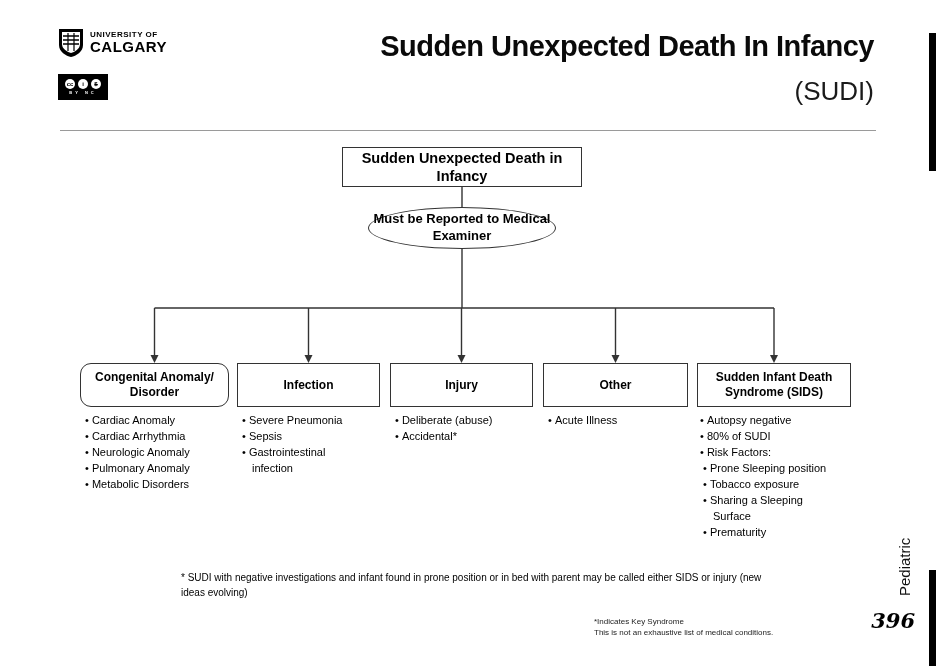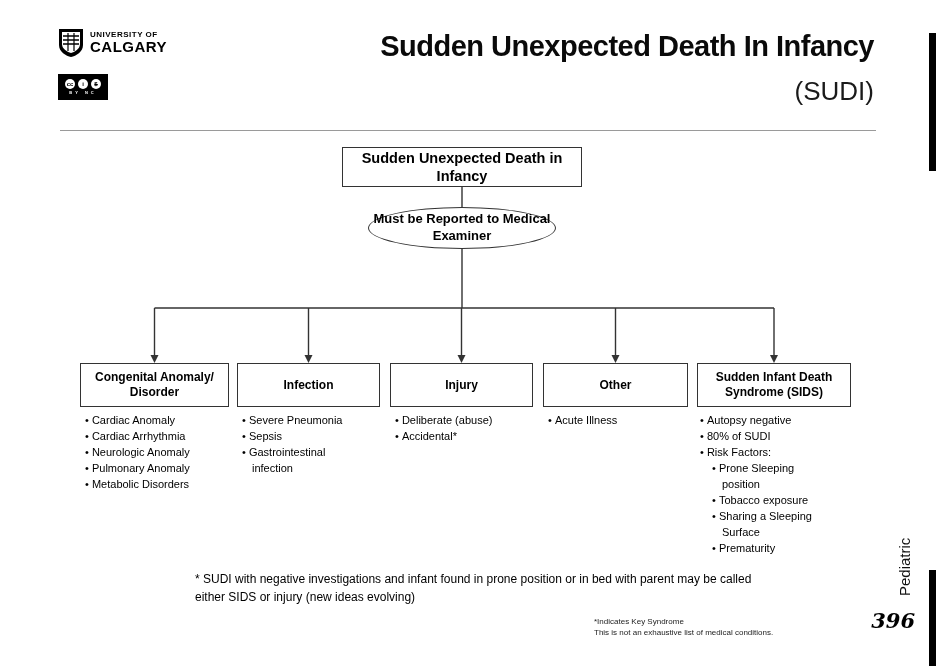--- a/index.html
+++ b/index.html
@@ -30,25 +30,25 @@
   .report-ellipse { position:absolute; left:368px; top:207px; width:188px; height:42px; border:1.2px solid #333;
     border-radius:50%; display:flex; align-items:center; justify-content:center; text-align:center;
     font-size:13px; font-weight:bold; line-height:1.3; }
   .connectors { position:absolute; left:0; top:0; width:936px; height:666px; pointer-events:none; }
   .cat-box { position:absolute; top:363px; height:44px; border:1.2px solid #333; background:#fff;
     display:flex; align-items:center; justify-content:center; text-align:center;
     font-size:12px; font-weight:bold; line-height:1.25; padding:0 6px; }
   .cat-list { position:absolute; top:413px; font-size:11px; line-height:1.45; list-style:none; }
   .cat-list li { padding-left:10px; text-indent:-10px; }
   .cat-list li::before { content:"\2022\00a0"; }
-  .sub-list { list-style:none; margin-left:12px; }
+  .sub-list { list-style:none; margin-left:3px; }
   .sub-list li { padding-left:10px; text-indent:-10px; }
   .sub-list li::before { content:"\2022\00a0"; }
   
-  .footnote { position:absolute; left:195px; top:570px; width:585px; font-size:12px; line-height:1.5; color:#000; }
+  .footnote { position:absolute; left:181px; top:570px; width:585px; font-size:10px; line-height:1.5; color:#000; }
   .key-note { position:absolute; left:594px; top:616px; font-size:8px; line-height:1.4; color:#222; }
   
   .edge-bar-top { position:absolute; right:0; top:33px; width:7px; height:138px; background:#000; }
   .edge-bar-bottom { position:absolute; right:0; top:570px; width:7px; height:96px; background:#000; }
   .section-label { position:absolute; left:896px; top:596px; transform:rotate(-90deg); transform-origin:0 0;
     font-size:15px; color:#111; white-space:nowrap; }
   .page-number { position:absolute; right:21px; top:608px; font-family:"DejaVu Serif", serif;
     font-style:italic; font-weight:bold; font-size:21px; color:#000; }
 </style>
 </head>
@@ -101,21 +101,21 @@
     </g>
     <g fill="#333">
       <polygon points="150.5,355 158.5,355 154.5,363"></polygon>
       <polygon points="304.5,355 312.5,355 308.5,363"></polygon>
       <polygon points="457.5,355 465.5,355 461.5,363"></polygon>
       <polygon points="611.5,355 619.5,355 615.5,363"></polygon>
       <polygon points="770,355 778,355 774,363"></polygon>
     </g>
   </svg>
 
-  <div class="cat-box" style="left:80px; width:149px;">Congenital Anomaly/ Disorder</div>
+  <div class="cat-box" style="left:80px; width:149px;border-radius:11px;">Congenital Anomaly/ Disorder</div>
   <div class="cat-box" style="left:237px; width:143px;">Infection</div>
   <div class="cat-box" style="left:390px; width:143px;">Injury</div>
   <div class="cat-box" style="left:543px; width:145px;">Other</div>
   <div class="cat-box" style="left:697px; width:154px;">Sudden Infant Death Syndrome (SIDS)</div>
 
   <ul class="cat-list" style="left:85px; width:150px;">
     <li>Cardiac Anomaly</li>
     <li>Cardiac Arrhythmia</li>
     <li>Neurologic Anomaly</li>
     <li>Pulmonary Anomaly</li>

